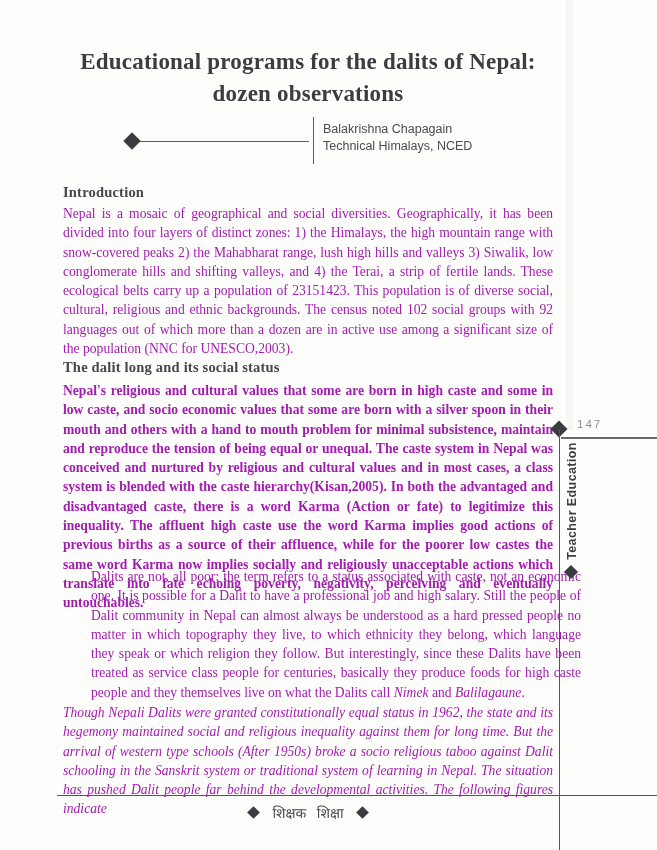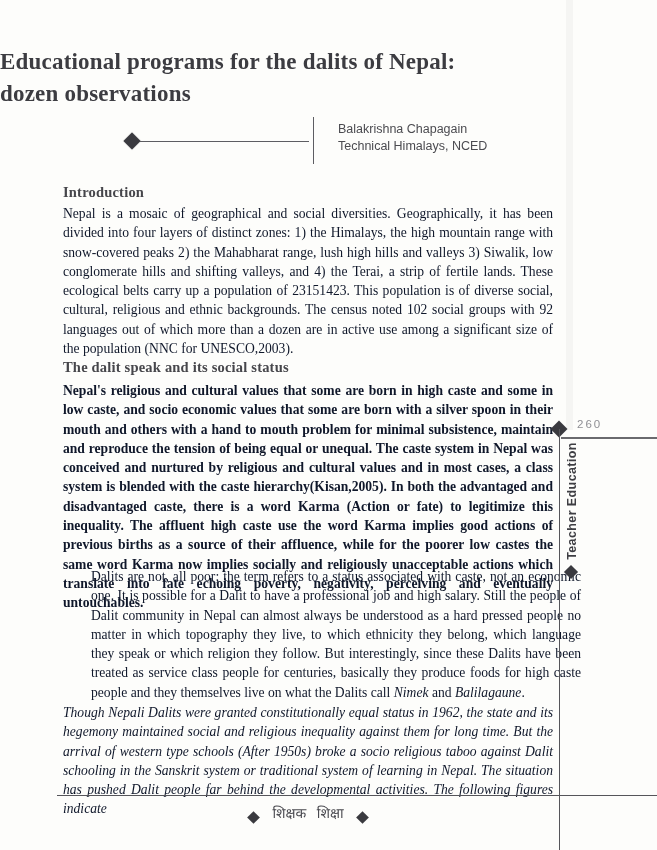--- a/index.html
+++ b/index.html
@@ -11,20 +11,21 @@
     background: #fdfdfb;
     overflow: hidden;
     font-family: "Liberation Serif", serif;
   }
 
   
   .title {
     position: absolute;
     top: 46px; left: 0;
     width: 616px;
+    text-align: center;
     font-family: "Liberation Serif", serif;
     font-weight: bold;
     font-size: 23px;
     line-height: 32px;
     color: #3c3c41;
     letter-spacing: 0.2px;
   }
 
   
   .diamond {
@@ -46,36 +47,36 @@
     margin-left: 1px;
   }
   .author-vline {
     position: absolute;
     top: 117px; left: 313px;
     width: 0; height: 47px;
     border-left: 1.4px solid #5d5d62;
   }
   .author-block {
     position: absolute;
-    top: 121px; left: 338px;
+    top: 121px; left: 323px;
     font-family: "Liberation Sans", sans-serif;
     font-size: 12.5px;
     line-height: 17px;
     color: #4b4b50;
   }
 
   
   .body-block {
     position: absolute;
     left: 63px;
     width: 490px;
     font-size: 13.6px;
     line-height: 19.3px;
     text-align: justify;
-    color: #0f172a;
+    color: #a21caf;
     margin: 0;
   }
   .heading {
     position: absolute;
     left: 63px;
     font-weight: bold;
     font-size: 14.5px;
     color: #46464b;
     margin: 0;
     letter-spacing: 0.2px;
@@ -93,21 +94,21 @@
     position: absolute;
     top: 795px; left: 57px;
     width: 600px; height: 0;
     border-top: 1.5px solid #55555a;
   }
   .footer-center {
     position: absolute;
     top: 803px; left: 63px;
     width: 490px;
     display: flex;
-    align-items: flex-end;
+    align-items: center;
     justify-content: center;
     gap: 14px;
   }
   .footer-center .diamond { width: 9px; height: 9px; }
   .footer-nepali {
     font-family: "DejaVu Sans", "Liberation Sans", sans-serif;
     font-size: 14px;
     color: #4a4a50;
     word-spacing: 6px;
   }
@@ -177,33 +178,33 @@
   </div>
   <div class="author-vline"></div>
   <div class="author-block">
     <div>Balakrishna Chapagain</div>
     <div>Technical Himalays, NCED</div>
   </div>
 
   <h2 class="heading h-intro">Introduction</h2>
   <p class="body-block p-intro">Nepal is a mosaic of geographical and social diversities. Geographically, it has been divided into four layers of distinct zones: 1) the Himalays, the high mountain range with snow-covered peaks 2) the Mahabharat range, lush high hills and valleys 3) Siwalik, low conglomerate hills and shifting valleys, and 4) the Terai, a strip of fertile lands. These ecological belts carry up a population of 23151423. This population is of diverse social, cultural, religious and ethnic backgrounds. The census noted 102 social groups with 92 languages out of which more than a dozen are in active use among a significant size of the population (NNC for UNESCO,2003).</p>
 
-  <h2 class="heading h-dalit">The dalit speak and its social status</h2>
+  <h2 class="heading h-dalit">The dalit long and its social status</h2>
   <p class="body-block p-dalit1">Nepal's religious and cultural values that some are born in high caste and some in low caste, and socio economic values that some are born with a silver spoon in their mouth and others with a hand to mouth problem for minimal subsistence, maintain and reproduce the tension of being equal or unequal. The caste system in Nepal was conceived and nurtured by religious and cultural values and in most cases, a class system is blended with the caste hierarchy(Kisan,2005). In both the advantaged and disadvantaged caste, there is a word Karma (Action or fate) to legitimize this inequality. The affluent high caste use the word Karma implies good actions of previous births as a source of their affluence, while for the poorer low castes the same word Karma now implies socially and religiously unacceptable actions which translate into fate echoing poverty, negativity, perceiving and eventually untouchables.</p>
   <p class="body-block p-dalit2"><span>Dalits are not, all poor; the term refers to a status associated with caste, not an economic one. It is possible for a Dalit to have a professional job and high salary. Still the people of Dalit community in Nepal can almost always be understood as a hard pressed people no matter in which topography they live, to which ethnicity they belong, which language they speak or which religion they follow. But interestingly, since these Dalits have been treated as service class people for centuries, basically they produce foods for high caste people and they themselves live on what the Dalits call </span><span class="it">Nimek</span><span> and </span><span class="it">Balilagaune</span><span>.</span></p>
   <p class="body-block p-dalit3">Though Nepali Dalits were granted constitutionally equal status in 1962, the state and its hegemony maintained social and religious inequality against them for long time. But the arrival of western type schools (After 1950s) broke a socio religious taboo against Dalit schooling in the Sanskrit system or traditional system of learning in Nepal. The situation has pushed Dalit people far behind the developmental activities. The following figures indicate</p>
 
   <div class="footer-rule"></div>
   <div class="footer-center">
     <span class="diamond"></span>
     <span class="footer-nepali">शिक्षक शिक्षा</span>
     <span class="diamond"></span>
   </div>
 
   <div class="scan-edge"></div>
   <span class="diamond sb-diamond-top"></span>
-  <div class="sb-pagenum">260</div>
+  <div class="sb-pagenum">147</div>
   <div class="sb-hline"></div>
   <div class="sb-vline"></div>
   <div class="sb-label">Teacher Education</div>
   <span class="diamond sb-diamond-bottom"></span>
 
 </div>
 
 </body></html>

